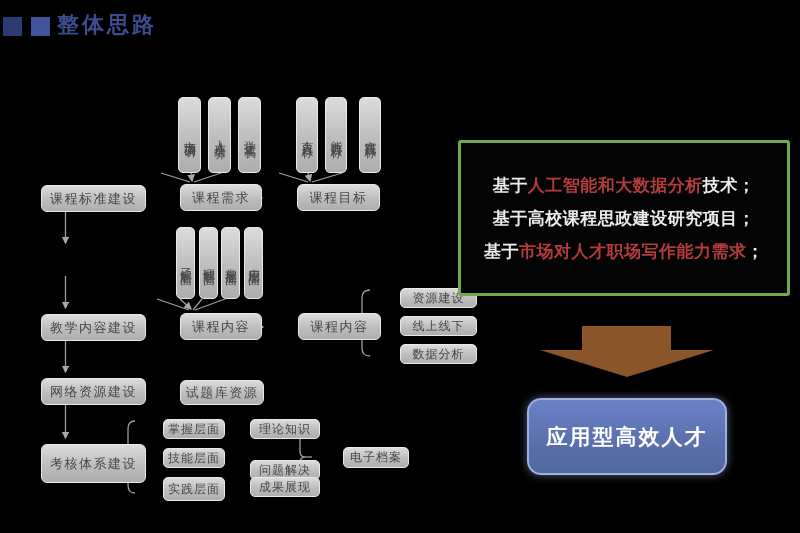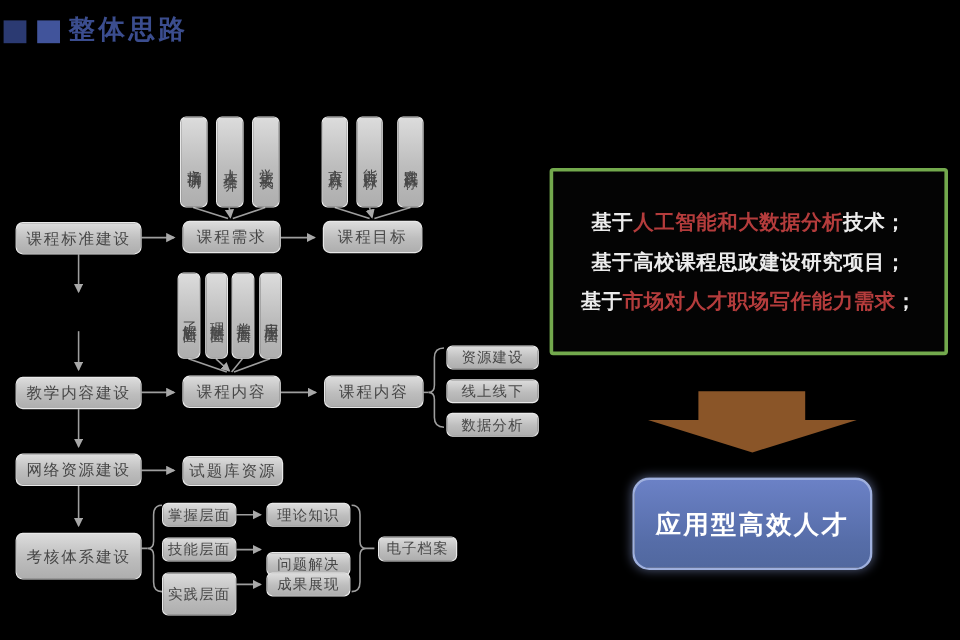--- a/index.html
+++ b/index.html
@@ -5,21 +5,21 @@
   html,body{margin:0;padding:0;background:#000;}
   #slide{position:relative;width:800px;height:533px;background:#000;overflow:hidden;
          font-family:"Liberation Sans","DejaVu Sans",sans-serif;}
   
   .sq{position:absolute;width:19px;height:19px;}
   #page-title{position:absolute;left:57px;top:10px;font-size:22px;font-weight:bold;
               color:#3b4d8e;letter-spacing:3px;margin:0;}
   
   .node,.vnode,.snode{position:absolute;display:flex;align-items:center;justify-content:center;
     background:linear-gradient(180deg,#dcdcdc,#bdbdbd 55%,#aeaeae);
-    border:1px solid #e8e8e8;border-radius:6px;color:#474747;box-sizing:border-box;}
+    border:1px solid #e8e8e8;border-radius:6px;color:#474747;box-sizing:border-box;margin-left:28px;}
   .node{font-size:13px;letter-spacing:1.5px;}
   .vnode{writing-mode:vertical-rl;text-orientation:upright;font-size:12px;letter-spacing:2px;
          border-radius:5px;}
   .snode{font-size:12px;letter-spacing:1px;border-radius:5px;}
   
   #wires{position:absolute;left:0;top:0;pointer-events:none;}
   
   #basis-panel{position:absolute;left:458px;top:140px;width:332px;height:156px;
     background:#040404;border:3px solid #73a94d;border-radius:3px;box-sizing:border-box;
     display:flex;flex-direction:column;justify-content:center;gap:0;}
@@ -120,21 +120,21 @@
   <div class="node" style="left:270px;top:313px;width:83px;height:27px;">课程内容</div>
 
   <div class="snode" style="left:372px;top:288px;width:77px;height:20px;">资源建设</div>
   <div class="snode" style="left:372px;top:316px;width:77px;height:20px;">线上线下</div>
   <div class="snode" style="left:372px;top:344px;width:77px;height:20px;">数据分析</div>
 
   <div class="node" style="left:152px;top:380px;width:84px;height:25px;">试题库资源</div>
 
   <div class="snode" style="left:135px;top:419px;width:62px;height:20px;">掌握层面</div>
   <div class="snode" style="left:135px;top:448px;width:62px;height:20px;">技能层面</div>
-  <div class="snode" style="left:135px;top:477px;width:62px;height:36px;">实践层面</div>
+  <div class="snode" style="left:135px;top:477px;width:62px;height:24px;">实践层面</div>
 
   <div class="snode" style="left:222px;top:419px;width:70px;height:20px;">理论知识</div>
   <div class="snode" style="left:222px;top:460px;width:70px;height:20px;">问题解决</div>
   <div class="snode" style="left:222px;top:477px;width:70px;height:20px;">成果展现</div>
 
   <div class="snode" style="left:315px;top:447px;width:66px;height:21px;">电子档案</div>
 
   <div id="basis-panel">
     <div class="basis-line">
       <span class="seg-white">基于</span><span class="seg-red">人工智能和大数据分析</span><span class="seg-white">技术；</span>

